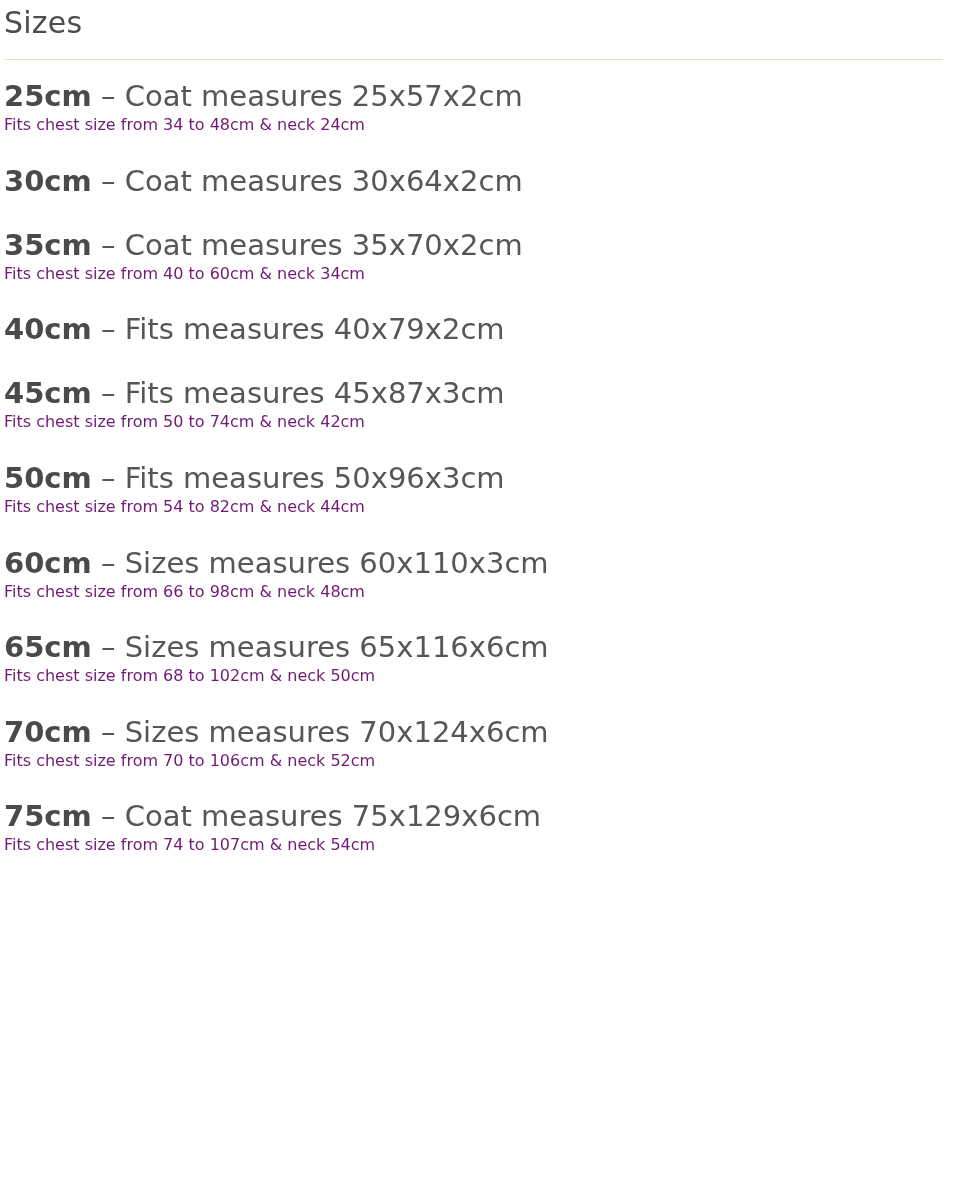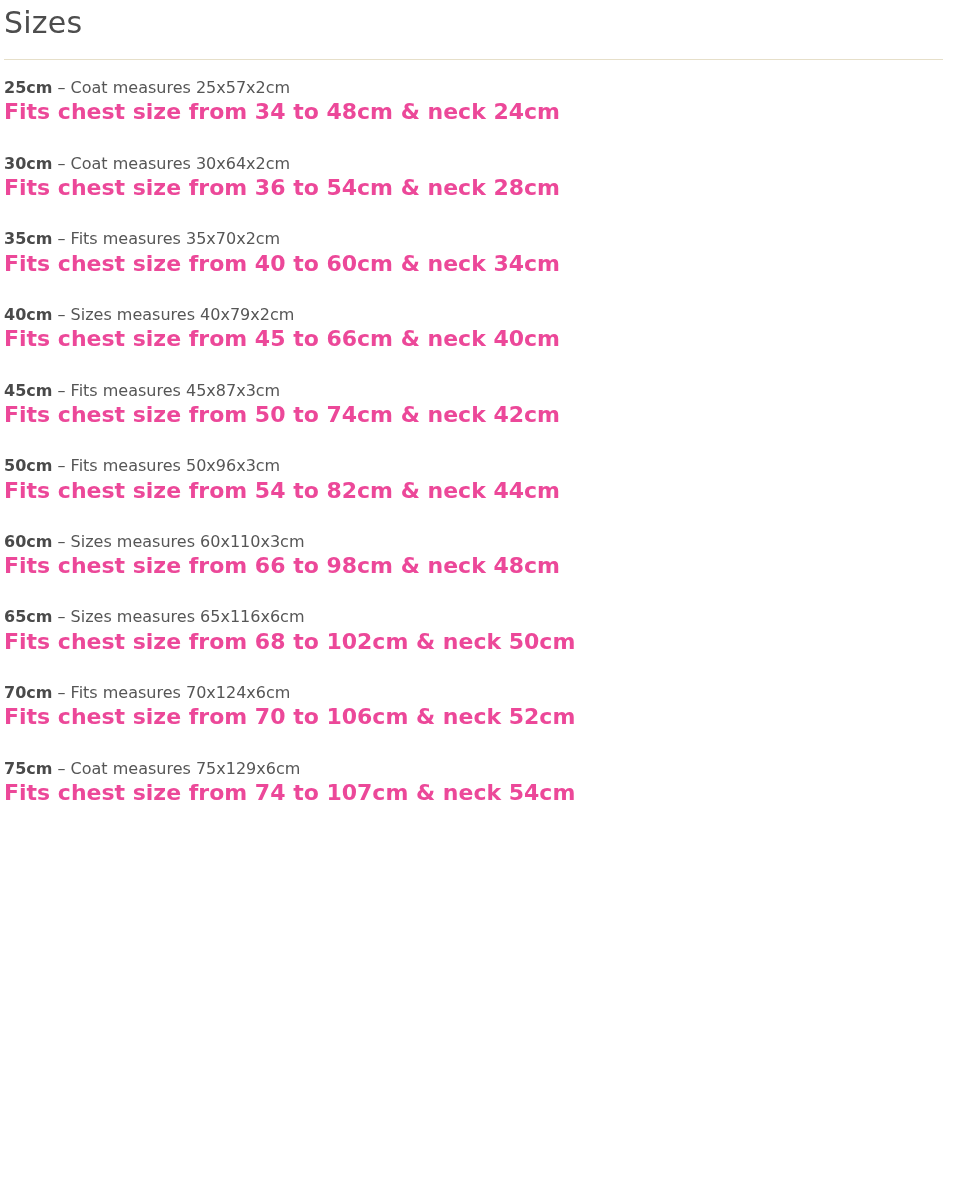--- a/index.html
+++ b/index.html
@@ -39,38 +39,38 @@
     padding: 0;
     list-style: none;
   }
   .size-entry {
     margin: 0 0 27px 0;
   }
   .size-entry:last-child {
     margin-bottom: 0;
   }
   .size-line-1 {
-    font-size: 16px;
+    font-size: 29px;
     line-height: 1.28;
     color: #555555;
     white-space: nowrap;
   }
   .size-line-1 .size-label {
     font-weight: 700;
     color: #4a4a4a;
   }
   .size-line-1 .size-desc {
     font-weight: 400;
     color: #565656;
   }
   .size-line-2 {
-    font-size: 22px;
+    font-size: 16px;
     line-height: 1.28;
-    color: #ec4899;
-    font-weight: 700;
+    color: #701a75;
+    font-weight: 400;
     white-space: nowrap;
   }
 </style>
 </head>
 <body>
 
 <div class="page">
 
   <h1 class="page-title">Sizes</h1>
   <div class="title-rule"></div>
@@ -83,37 +83,35 @@
         <span class="size-desc">– Coat measures 25x57x2cm</span>
       </div>
       <div class="size-line-2">Fits chest size from 34 to 48cm &amp; neck 24cm</div>
     </li>
 
     <li class="size-entry">
       <div class="size-line-1">
         <span class="size-label">30cm</span>
         <span class="size-desc">– Coat measures 30x64x2cm</span>
       </div>
-      <div class="size-line-2">Fits chest size from 36 to 54cm &amp; neck 28cm</div>
     </li>
 
     <li class="size-entry">
       <div class="size-line-1">
         <span class="size-label">35cm</span>
-        <span class="size-desc">– Fits measures 35x70x2cm</span>
+        <span class="size-desc">– Coat measures 35x70x2cm</span>
       </div>
       <div class="size-line-2">Fits chest size from 40 to 60cm &amp; neck 34cm</div>
     </li>
 
     <li class="size-entry">
       <div class="size-line-1">
         <span class="size-label">40cm</span>
-        <span class="size-desc">– Sizes measures 40x79x2cm</span>
+        <span class="size-desc">– Fits measures 40x79x2cm</span>
       </div>
-      <div class="size-line-2">Fits chest size from 45 to 66cm &amp; neck 40cm</div>
     </li>
 
     <li class="size-entry">
       <div class="size-line-1">
         <span class="size-label">45cm</span>
         <span class="size-desc">– Fits measures 45x87x3cm</span>
       </div>
       <div class="size-line-2">Fits chest size from 50 to 74cm &amp; neck 42cm</div>
     </li>
 
@@ -140,21 +138,21 @@
       <div class="size-line-1">
         <span class="size-label">65cm</span>
         <span class="size-desc">– Sizes measures 65x116x6cm</span>
       </div>
       <div class="size-line-2">Fits chest size from 68 to 102cm &amp; neck 50cm</div>
     </li>
 
     <li class="size-entry">
       <div class="size-line-1">
         <span class="size-label">70cm</span>
-        <span class="size-desc">– Fits measures 70x124x6cm</span>
+        <span class="size-desc">– Sizes measures 70x124x6cm</span>
       </div>
       <div class="size-line-2">Fits chest size from 70 to 106cm &amp; neck 52cm</div>
     </li>
 
     <li class="size-entry">
       <div class="size-line-1">
         <span class="size-label">75cm</span>
         <span class="size-desc">– Coat measures 75x129x6cm</span>
       </div>
       <div class="size-line-2">Fits chest size from 74 to 107cm &amp; neck 54cm</div>

